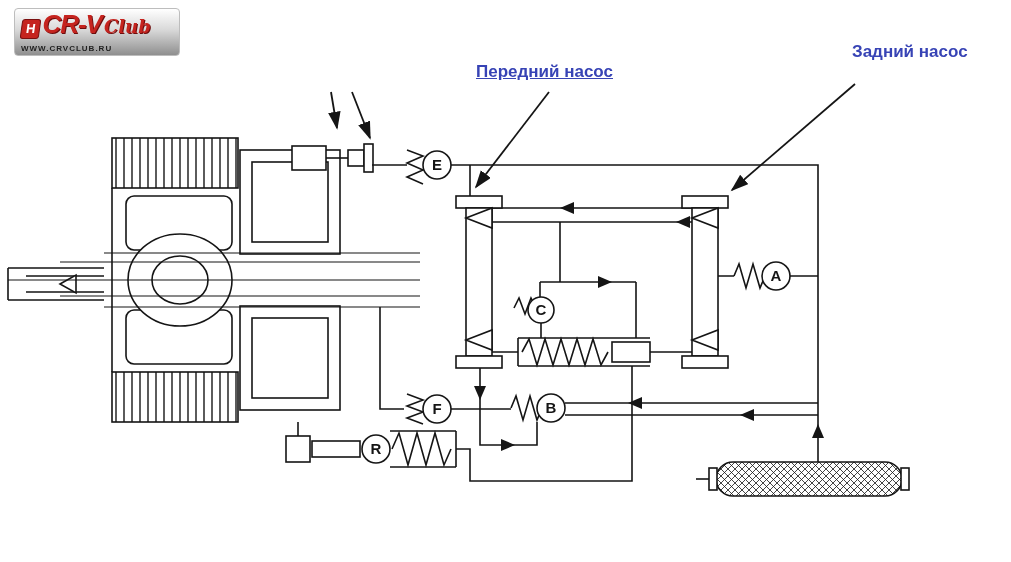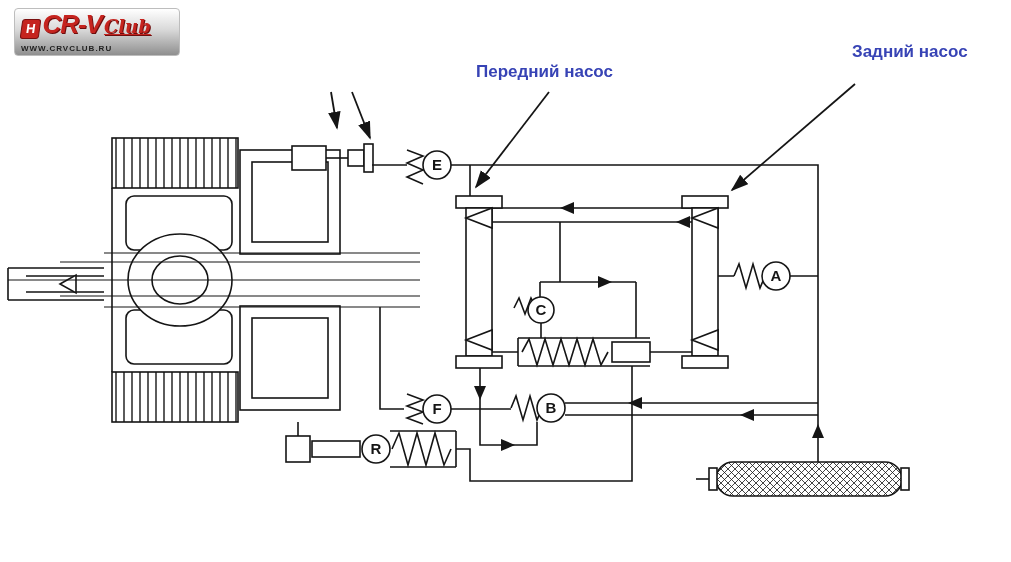--- a/index.html
+++ b/index.html
@@ -6,41 +6,40 @@
   .stage{
     position:relative;width:1011px;height:562px;background:#ffffff;
     font-family:"Liberation Sans",sans-serif;overflow:hidden;
   }
   .stage svg{position:absolute;left:0;top:0;}
   .callout{
     position:absolute;font:bold 17px "Liberation Sans",sans-serif;
     color:#3743b5;white-space:nowrap;
   }
   #lbl-bypass{left:258px;top:62px;}
-  #lbl-front{left:476px;top:62px;}
+  #lbl-front{left:476px;top:62px;text-decoration:underline;}
   #lbl-rear{left:814px;top:42px;margin-left:38px;}
   .logo{
     position:absolute;left:14px;top:8px;width:152px;padding:3px 6px 2px 6px;
     background:linear-gradient(180deg,#ffffff 0%,#d9d9d9 45%,#8f8f8f 100%);
     border:1px solid #bdbdbd;border-radius:4px;
   }
   .logo-top{display:flex;align-items:baseline;gap:2px;}
   .hbadge{
     display:inline-block;background:#c5241f;color:#fff;
     font:bold 13px/14px "Liberation Sans",sans-serif;padding:2px 4px;
     border:1px solid #7a0f0f;border-radius:3px;transform:skewX(-8deg);
   }
   .brand{
     font:italic bold 26px/24px "Liberation Sans",sans-serif;color:#c5241f;
     letter-spacing:-1px;text-shadow:1px 1px 0 #6e0d0d;
   }
   .club{
     font:italic bold 18px/18px "DejaVu Serif",serif;color:#c5241f;
     text-shadow:1px 1px 0 #6e0d0d;
-    text-decoration:underline;
   }
   .logo-url{
     font:bold 8px "Liberation Sans",sans-serif;color:#222;
     letter-spacing:1px;margin-top:5px;
   }
   text.vlabel{font:bold 15px "Liberation Sans",sans-serif;fill:#151515;}
 </style>
 </head>
 <body>
 

